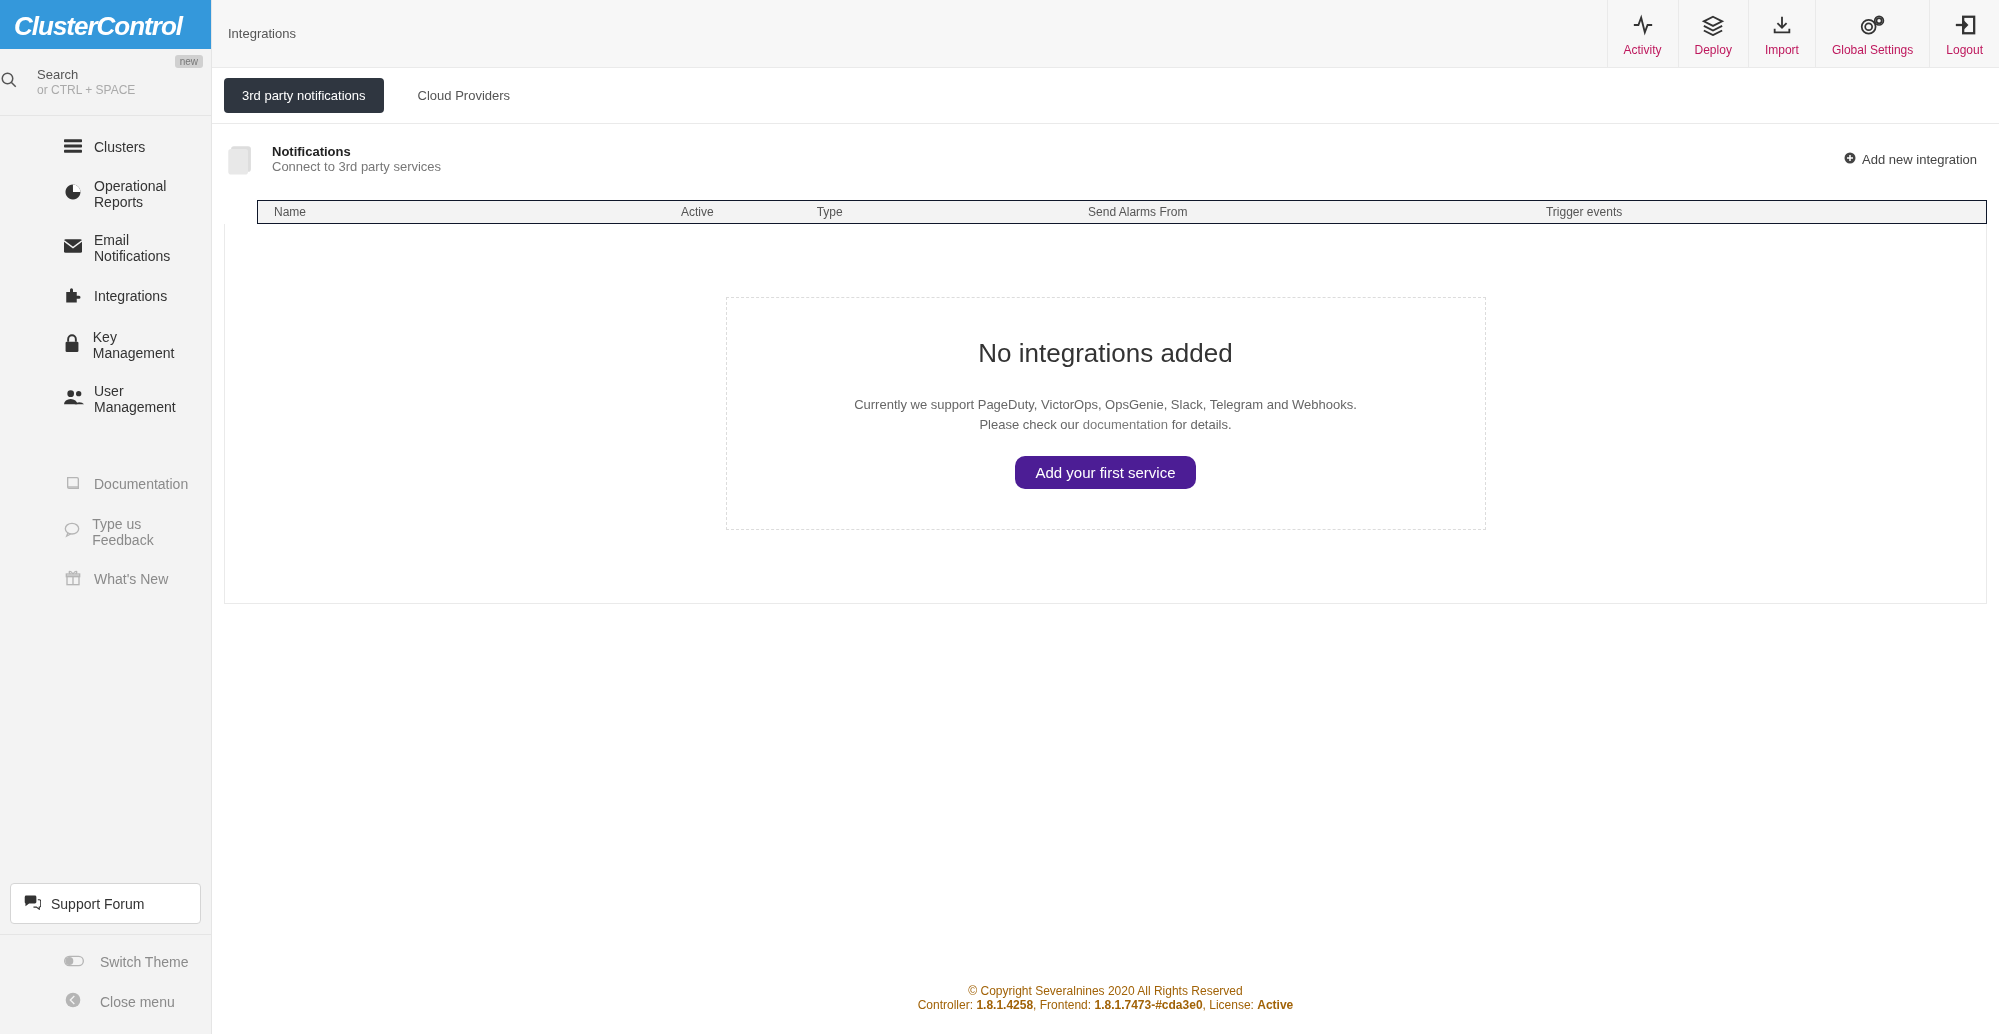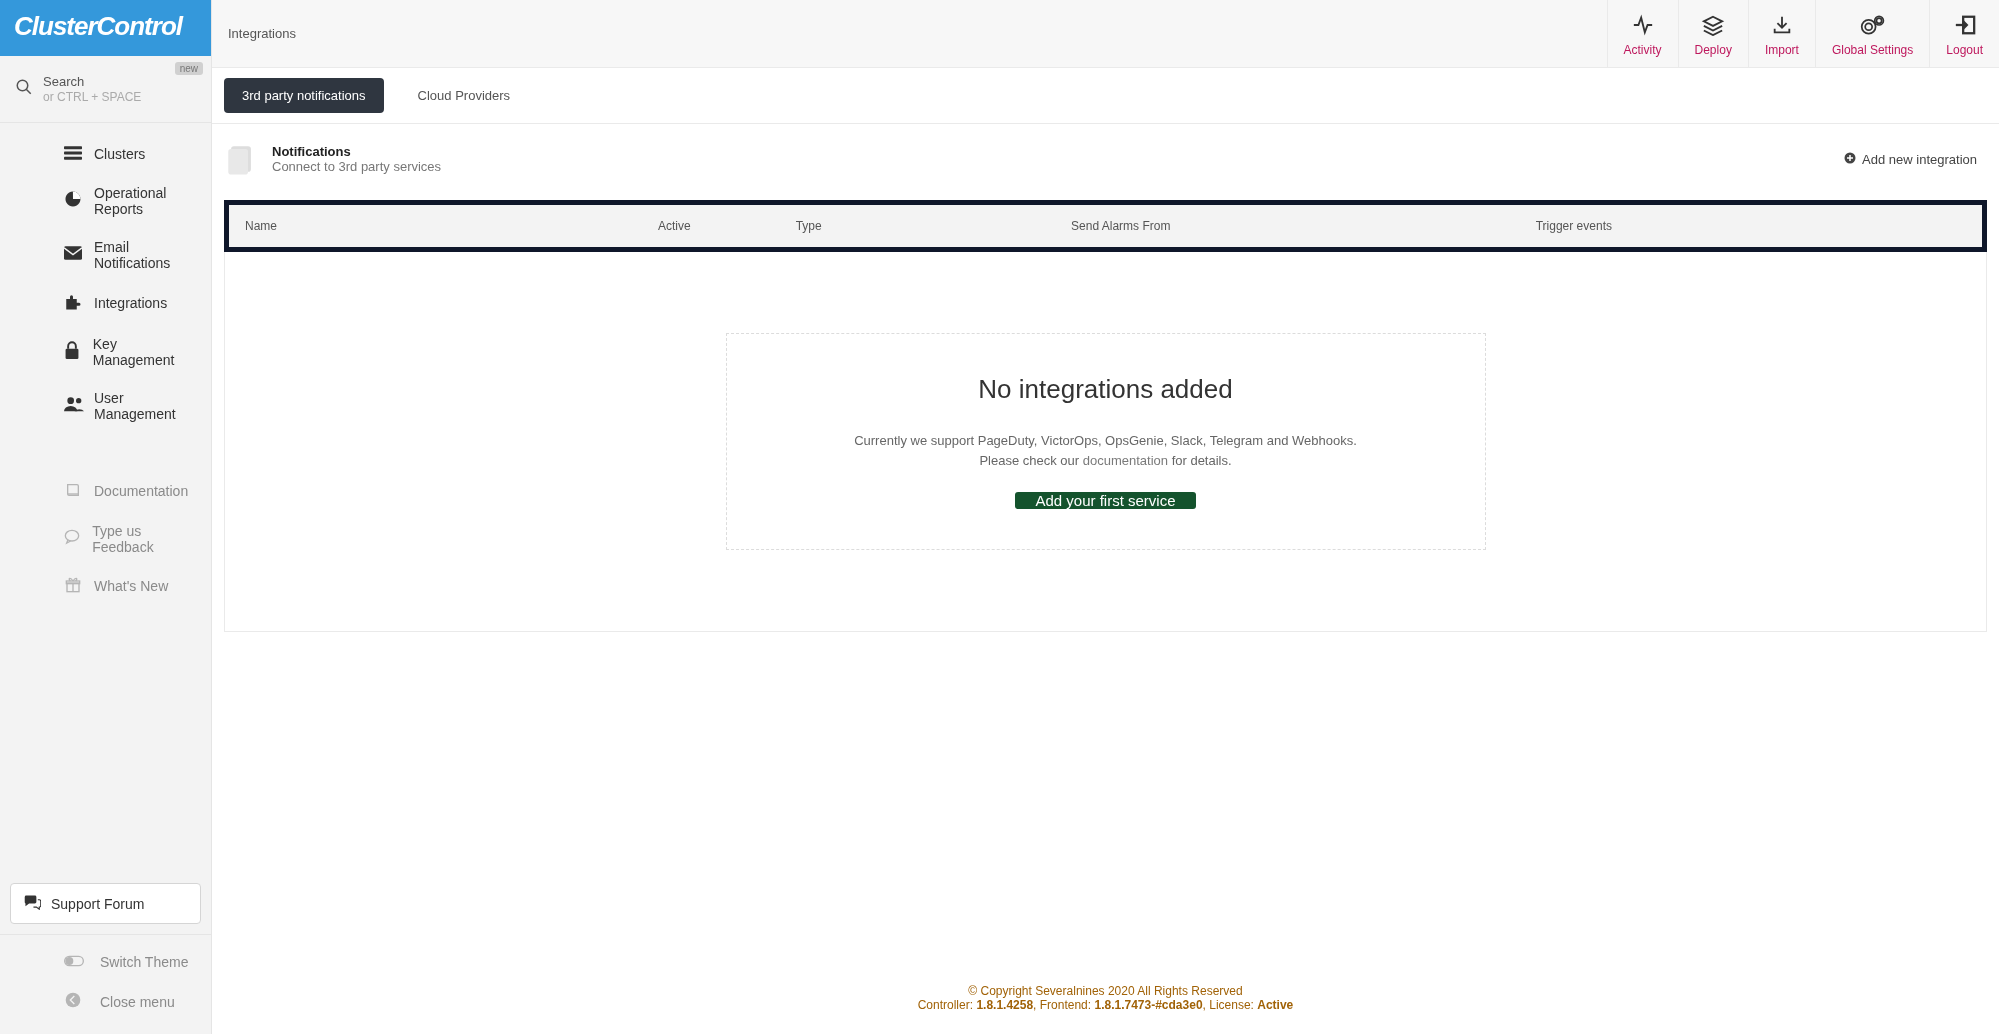--- a/index.html
+++ b/index.html
@@ -22,33 +22,33 @@
     display: flex;
     flex-direction: column;
     flex-shrink: 0;
   }
   .logo {
     background: #3498db;
     color: #fff;
     font-size: 26px;
     font-weight: bold;
     font-style: italic;
-    height: 56px;
+    height: 49px;
     line-height: 52px;
     padding-left: 14px;
     letter-spacing: -1px;
   }
   
   .search-block {
     position: relative;
-    padding: 18px 14px 18px 15px;
+    padding: 18px 14px 18px 0;
     border-bottom: 1px solid #e5e5e5;
     display: flex;
     align-items: center;
-    gap: 10px;
+    gap: 19px;
   }
   .search-block .new-badge {
     position: absolute;
     top: 6px; right: 8px;
     background: #d0d0d0;
     color: #777;
     font-size: 10px;
     padding: 1px 5px;
     border-radius: 3px;
   }
@@ -170,27 +170,28 @@
     cursor:pointer;
     display:flex;
     align-items:center;
     gap:6px;
   }
   
   .content-wrap { padding: 0 12px; }
   
   .table-head {
     background:#f3f3f3;
-    border:5px solid #0f172a;
+    border:1px solid #0f172a;
     display:grid;
     grid-template-columns: 24% 8% 16% 27% 25%;
-    padding:14px 16px;
+    padding:4px 16px;
     font-size:12px;
     color:#555;
     margin-top:6px;
+    margin-left:33px;
   }
   
   .empty-panel {
     border:1px solid #eaeaea;
     border-top:none;
     min-height:380px;
     display:flex;
     align-items:center;
     justify-content:center;
   }
@@ -199,25 +200,25 @@
     width: 760px;
     padding: 40px 30px 40px;
     text-align:center;
   }
   .empty-title { font-size:26px; color:#333; font-weight:400; margin-bottom:26px;}
   .empty-text { font-size:13px; color:#666; line-height:1.5; }
   .empty-text a { color:#7a7a7a; text-decoration:none; }
   .add-first-btn {
     display:inline-block;
     margin-top:22px;
-    background:#14532d;
+    background:#4c1d95;
     color:#fff;
     border:none;
-    padding:0 20px;
-    border-radius:3px;
+    padding:8px 20px;
+    border-radius:10px;
     font-size:15px;
     cursor:pointer;
   }
   
   .footer {
     margin-top:auto;
     text-align:center;
     padding:18px 0 22px;
     font-size:12px;
     color:#a16207;

